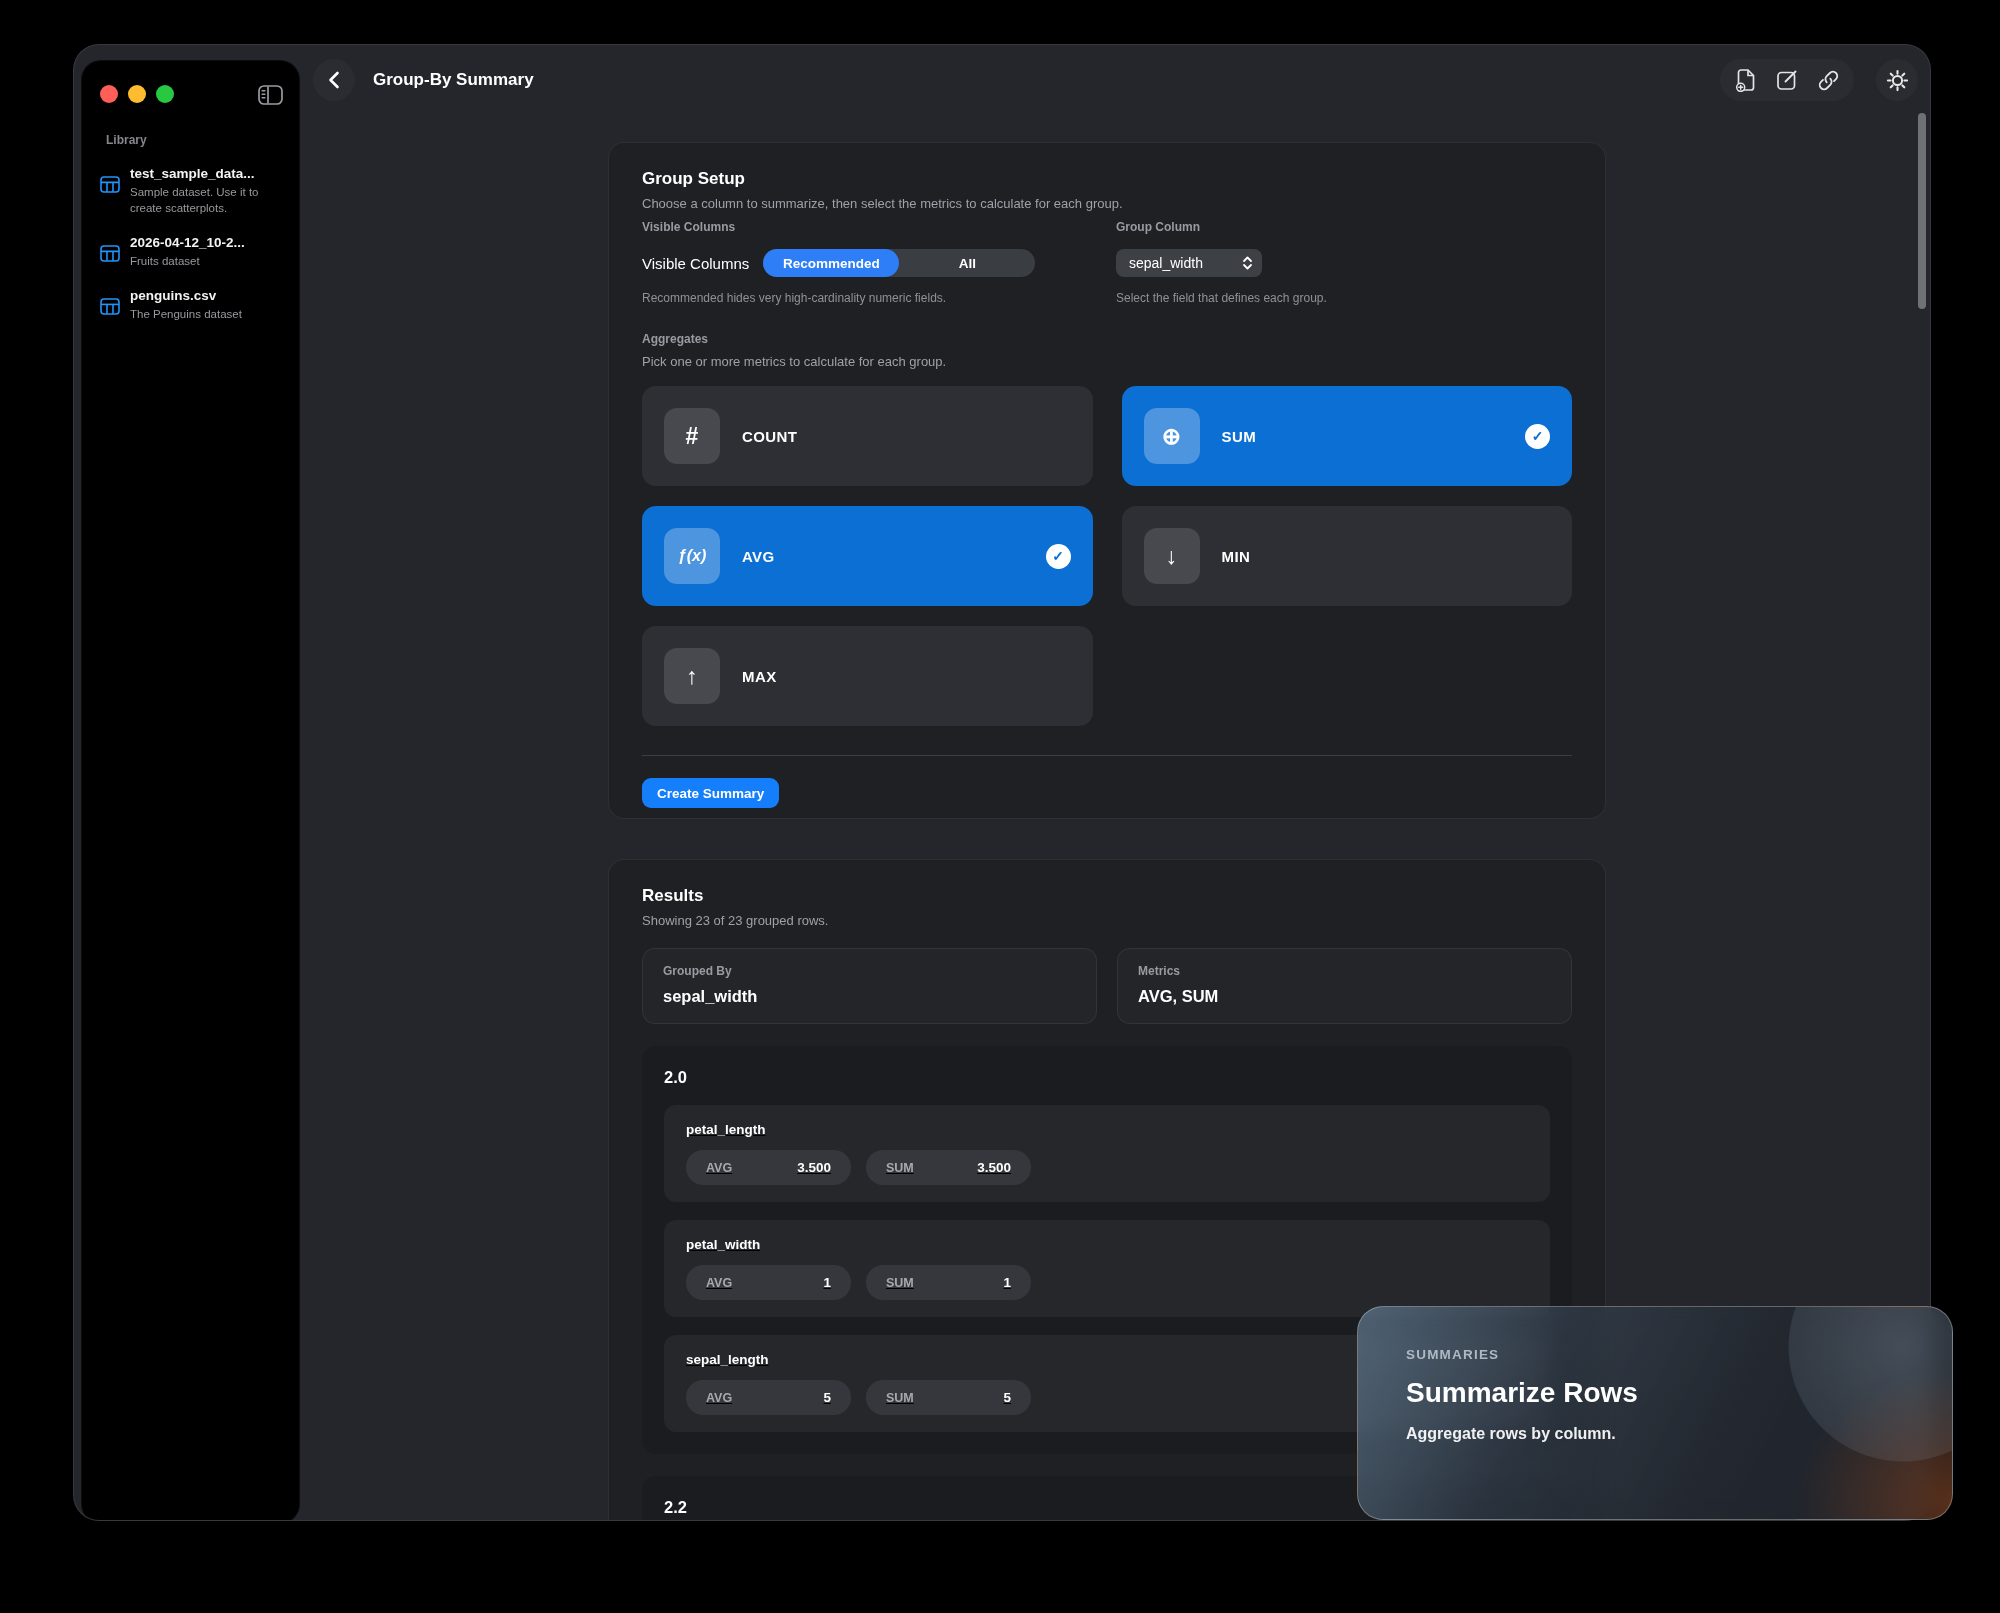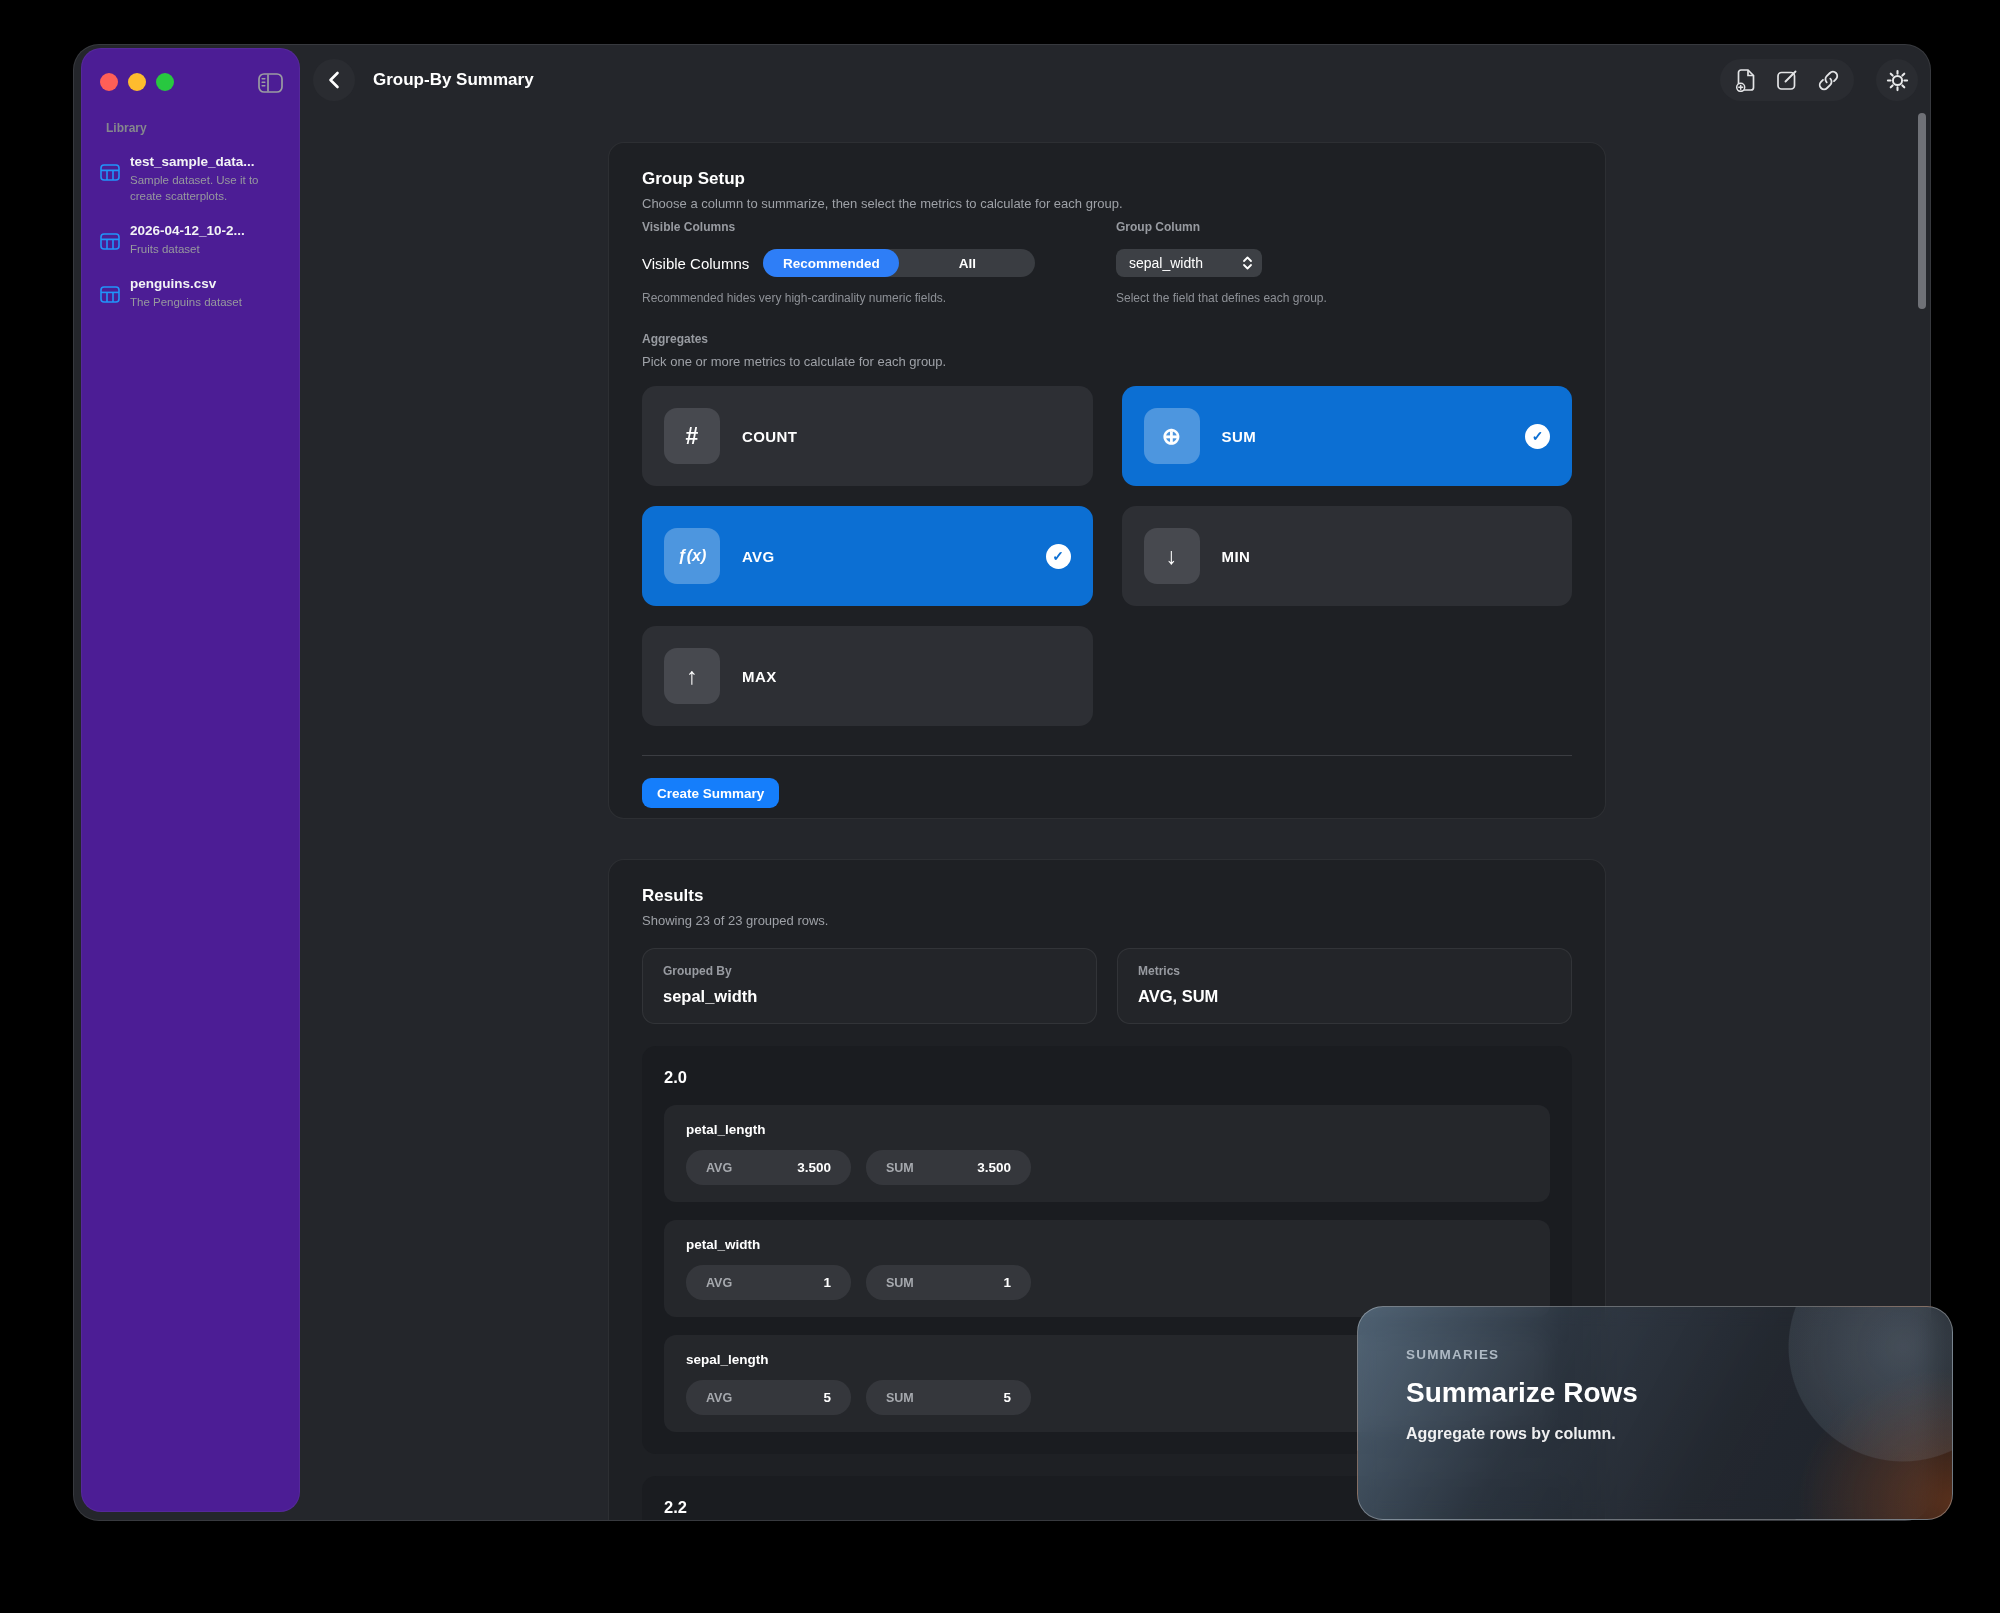--- a/index.html
+++ b/index.html
@@ -4,21 +4,21 @@
 <style>
   html,body{margin:0;padding:0;background:#000;}
   .stage{position:relative;width:2000px;height:1613px;background:#000;overflow:hidden;
          font-family:"Liberation Sans",sans-serif;-webkit-font-smoothing:antialiased;}
 
   
   .window{position:absolute;left:73px;top:44px;width:1858px;height:1477px;background:#24262b;
           border-radius:26px;border:1px solid rgba(255,255,255,0.09);box-sizing:border-box;overflow:hidden;z-index:1;}
 
   
-  .sidebar{position:absolute;left:7px;top:3px;width:219px;height:1464px;background:#4c1d95;
+  .sidebar{position:absolute;left:7px;top:15px;width:219px;height:1464px;background:#000000;
            border-radius:20px;border:1px solid rgba(255,255,255,0.05);box-sizing:border-box;padding:24px 14px 0 18px;}
   .traffic{display:flex;gap:10px;align-items:center;}
   .light{width:18px;height:18px;border-radius:50%;}
   .sidebar-toggle{position:absolute;top:24px;right:16px;cursor:pointer;}
   .lib-label{margin:30px 0 0 6px;font-size:12px;font-weight:bold;color:#85878d;}
   .lib-item{display:flex;gap:10px;margin-top:19px;align-items:flex-start;cursor:pointer;}
   .lib-icon{flex:0 0 auto;margin-top:10px;}
   .lib-title{font-size:13.5px;font-weight:bold;color:#f2f3f5;}
   .lib-desc{font-size:11.5px;color:#97999e;line-height:1.4;margin-top:3px;width:152px;}
 
@@ -73,21 +73,21 @@
   .primary-btn{background:#157efb;color:#fff;font-size:13.5px;font-weight:bold;border:none;
                border-radius:9px;height:30px;padding:0 15px;font-family:inherit;cursor:pointer;}
 
   
   .stats-row{display:flex;gap:20px;margin-top:20px;}
   .stat-card{flex:1;background:#232529;border:1px solid rgba(255,255,255,0.07);border-radius:13px;
              padding:15px 20px;box-sizing:border-box;height:76px;}
   .stat-value{font-size:16.5px;font-weight:bold;color:#fff;margin-top:9px;}
   .group-card{background:#1a1c20;border-radius:14px;margin-top:22px;padding:22px;}
   .group-name{font-size:16.5px;font-weight:bold;color:#fff;}
-  .metric-row{background:#25272b;border-radius:12px;margin-top:18px;padding:17px 22px;}
+  .metric-row{background:#25272b;border-radius:12px;margin-top:18px;padding:17px 22px;text-decoration:underline;}
   .row-field{font-size:13.5px;font-weight:bold;color:#fff;}
   .pill-row{display:flex;gap:15px;margin-top:13px;}
   .pill{width:165px;height:35px;background:#35373c;border-radius:17px;display:flex;align-items:center;
         justify-content:space-between;padding:0 20px;box-sizing:border-box;}
   .pill-label{font-size:12.5px;font-weight:bold;color:#a6a9ae;}
   .pill-value{font-size:13.5px;font-weight:bold;color:#fff;}
 
   
   .overlay{position:absolute;left:1357px;top:1266px;width:596px;height:214px;border-radius:26px;
            z-index:50;box-sizing:border-box;border:1px solid rgba(255,255,255,0.3);

